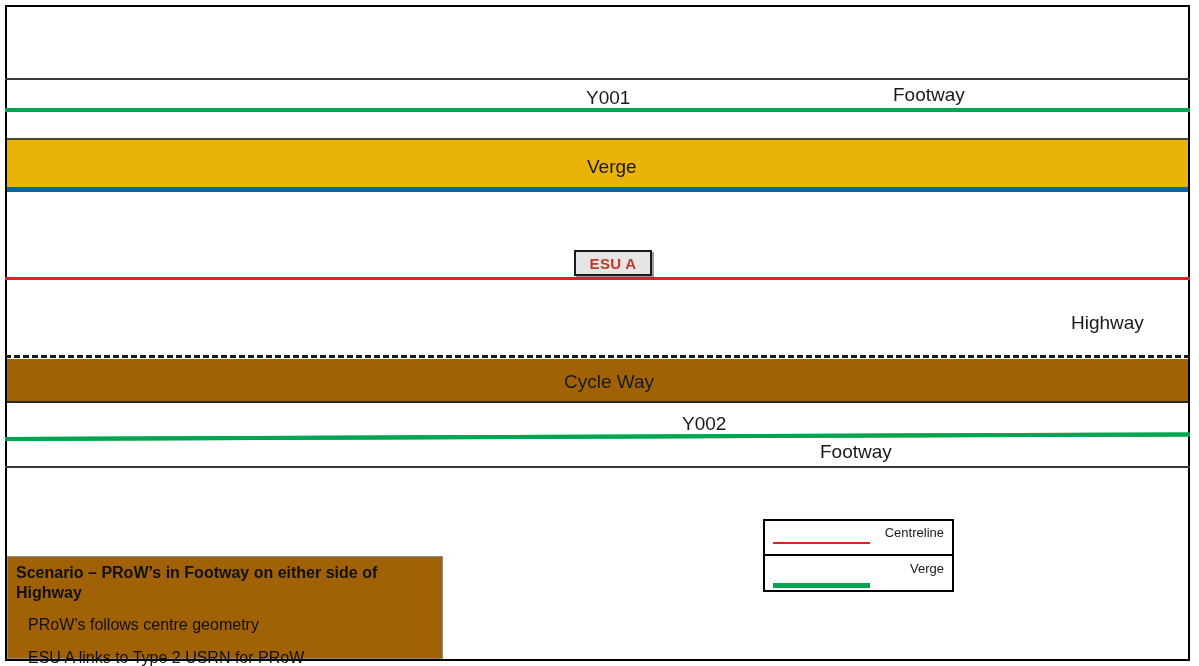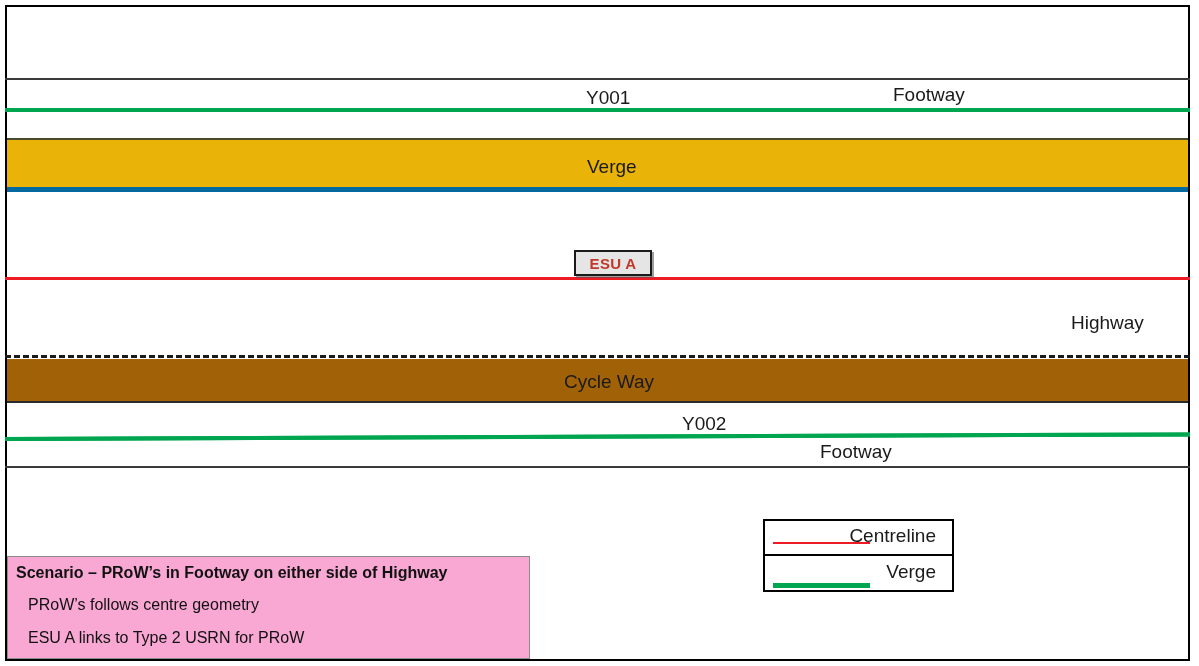--- a/index.html
+++ b/index.html
@@ -118,34 +118,34 @@
   .legend-row.first{border-bottom:2px solid #000000;}
   .legend-swatch{
     position:absolute;
     left:8px;
     width:97px;
   }
   .legend-swatch.centreline-sw{height:2px;background:#ED1C24;top:21px;}
   .legend-swatch.prow-sw{height:5px;background:#00A550;top:27px;}
   .legend-label{
     position:absolute;
-    right:16px;
-    font-size:19px;
+    right:8px;
+    font-size:13px;
     color:#1a1a1a;
     white-space:nowrap;
   }
   .legend-row.first .legend-label{top:4px;}
   .legend-row.second .legend-label{top:5px;}
 
   
   .scenario{
     position:absolute;
     left:7px; top:556px;
-    width:523px; height:103px;
-    background:#f9a8d4;
+    width:436px; height:103px;
+    background:#a16207;
     border:1px solid #8c8c8c;
     box-sizing:border-box;
     padding:6px 8px 0 8px;
   }
   .scenario .s-title{
     font-weight:bold;
     font-size:16px;
     color:#111;
     line-height:1.25;
     margin:0 0 1px 0;

